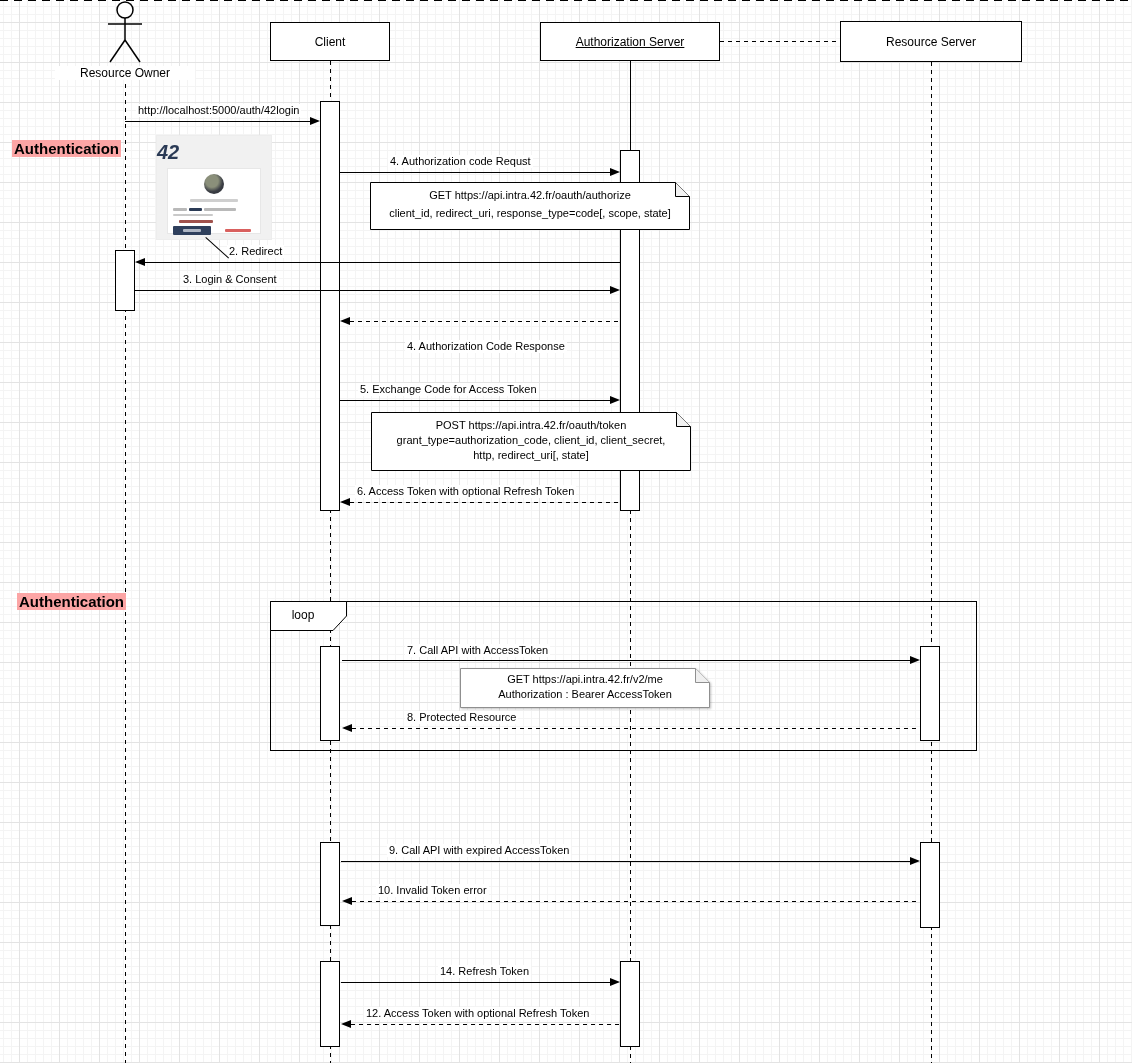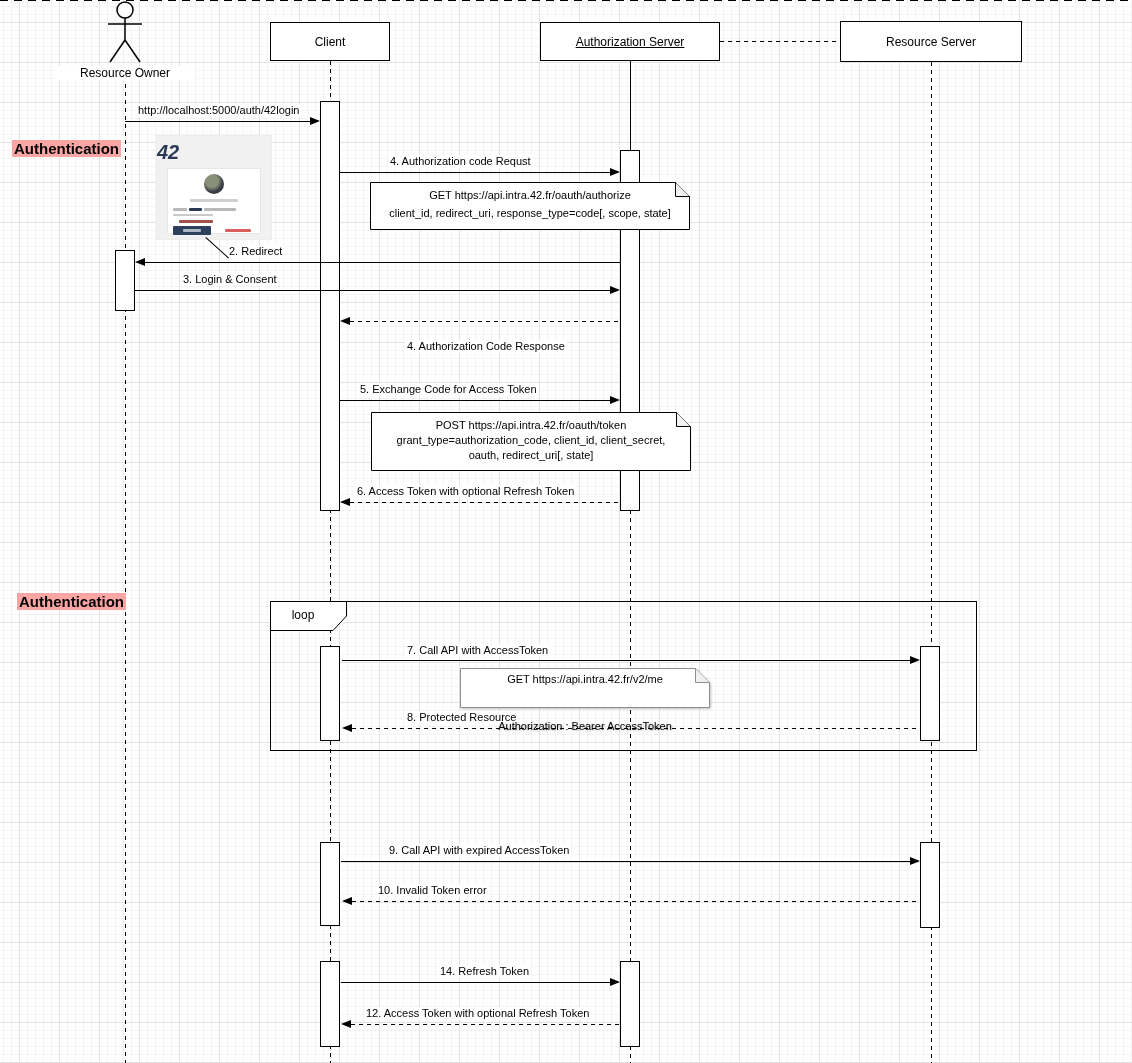--- a/index.html
+++ b/index.html
@@ -130,30 +130,30 @@
   <div class="ntext" style="top:24px;">client_id, redirect_uri, response_type=code[, scope, state]</div>
 </div>
 
 <div class="note" style="left:371px;top:412px;width:320px;height:59px;">
   <svg width="320" height="59">
     <path d="M0.5,0.5 H305.5 L319.5,14.5 V58.5 H0.5 Z" fill="#ffffff" stroke="#000000"></path>
     <path d="M305.5,0.5 V14.5 H319.5" fill="#f2f2f2" stroke="#000000"></path>
   </svg>
   <div class="ntext" style="top:6px;">POST https://api.intra.42.fr/oauth/token</div>
   <div class="ntext" style="top:21px;">grant_type=authorization_code, client_id, client_secret,</div>
-  <div class="ntext" style="top:36px;">oauth, redirect_uri[, state]</div>
+  <div class="ntext" style="top:36px;">http, redirect_uri[, state]</div>
 </div>
 
 <div class="note gray-note" style="left:460px;top:668px;width:250px;height:40px;">
   <svg width="250" height="40">
     <path d="M0.5,0.5 H235.5 L249.5,14.5 V39.5 H0.5 Z" fill="#ffffff" stroke="#8f8f8f"></path>
     <path d="M235.5,0.5 V14.5 H249.5" fill="#efefef" stroke="#8f8f8f"></path>
   </svg>
   <div class="ntext" style="top:4px;">GET https://api.intra.42.fr/v2/me</div>
-  <div class="ntext" style="top:19px;margin-top:32px;">Authorization : Bearer AccessToken</div>
+  <div class="ntext" style="top:19px;">Authorization : Bearer AccessToken</div>
 </div>
 
 <div class="section-label" style="left:12px;top:140px;">Authentication</div>
 <div class="section-label" style="left:17px;top:593px;">Authentication</div>
 
 <div class="pbox" style="left:270px;top:22px;width:118px;height:37px;">
   <span>Client</span>
 </div>
 <div class="pbox" style="left:540px;top:22px;width:178px;height:37px;text-decoration:underline;">
   <span>Authorization Server</span>

